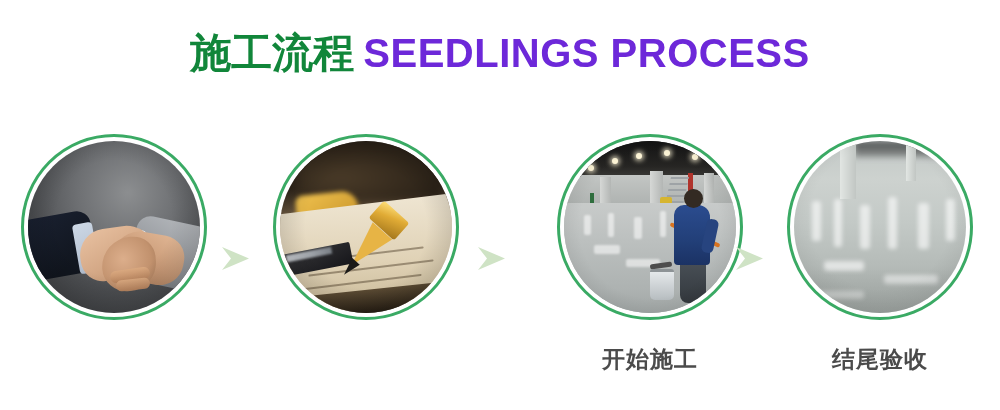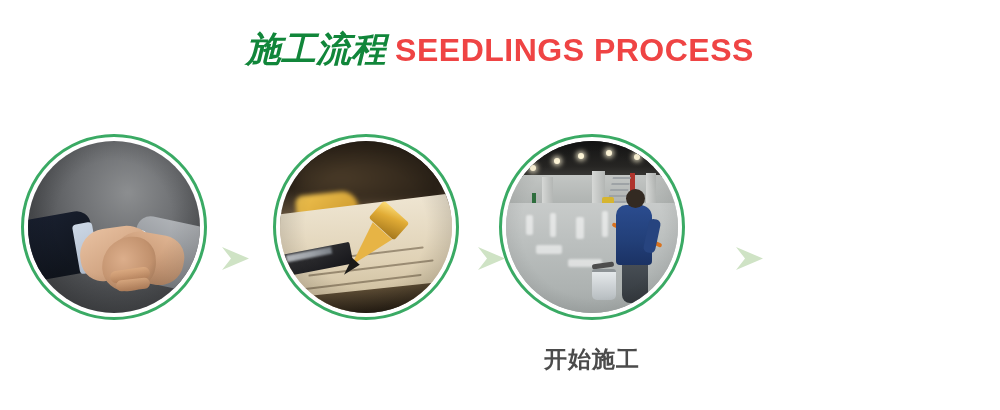--- a/index.html
+++ b/index.html
@@ -18,31 +18,30 @@
   
   .title-wrap {
     position: absolute;
     top: 26px;
     left: 0;
     width: 1000px;
     text-align: center;
     white-space: nowrap;
   }
   .title-cn {
-    font-size: 35px;
+    font-size: 41px;
     font-weight: bold;
     color: #11863a;
     letter-spacing: 0px;
     vertical-align: baseline;
-    font-style: italic;
   }
   .title-en {
-    font-size: 32px;
+    font-size: 40px;
     font-weight: bold;
-    color: #ef4444;
+    color: #6d28d9;
     letter-spacing: 0.5px;
     margin-left: 9px;
     vertical-align: baseline;
   }
 
   
   .steps {
     position: absolute;
     top: 134px;
     left: 0;
@@ -52,21 +51,21 @@
 
   .step {
     position: absolute;
     top: 0;
     width: 188px;
     height: 250px;
     text-align: center;
   }
   .step-1 { left: 20px; }
   .step-2 { left: 272px; }
-  .step-3 { left: 498px; }
+  .step-3 { left: 556px; }
   .step-4 { left: 786px; }
 
   
   .circle-outer {
     width: 186px;
     height: 186px;
     border-radius: 50%;
     border: 3px solid #3aaa64;
     box-sizing: border-box;
     padding: 4px;
@@ -460,20 +459,41 @@
         <div class="worker-legs"></div>
         <div class="worker-body"></div>
         <div class="worker-arm"></div>
         <div class="worker-head"></div>
         <div class="vig"></div>
       </div>
     </div>
     <div class="step-label">开始施工</div>
   </div>
 
+  <div class="step step-4">
+    <div class="circle-outer">
+      <div class="circle-photo ph-done">
+        <div class="darkband"></div>
+        <div class="col dc1"></div>
+        <div class="col dc2"></div>
+        <div class="streak s1"></div>
+        <div class="streak s2"></div>
+        <div class="streak s3"></div>
+        <div class="streak s4"></div>
+        <div class="streak s5"></div>
+        <div class="streak s6"></div>
+        <div class="streak s7"></div>
+        <div class="streak s8"></div>
+        <div class="streak s9"></div>
+        <div class="shadow-b"></div>
+        <div class="vig"></div>
+      </div>
+    </div>
+    <div class="step-label">结尾验收</div>
+  </div>
 
   <div class="arrow arrow-1">
     <svg width="30" height="30" viewBox="0 0 30 30">
       <path d="M2 3 L29 14.5 L2 26 L11 14.5 Z" fill="#cfe3c5"></path>
     </svg>
   </div>
   <div class="arrow arrow-2">
     <svg width="30" height="30" viewBox="0 0 30 30">
       <path d="M2 3 L29 14.5 L2 26 L11 14.5 Z" fill="#cfe3c5"></path>
     </svg>

